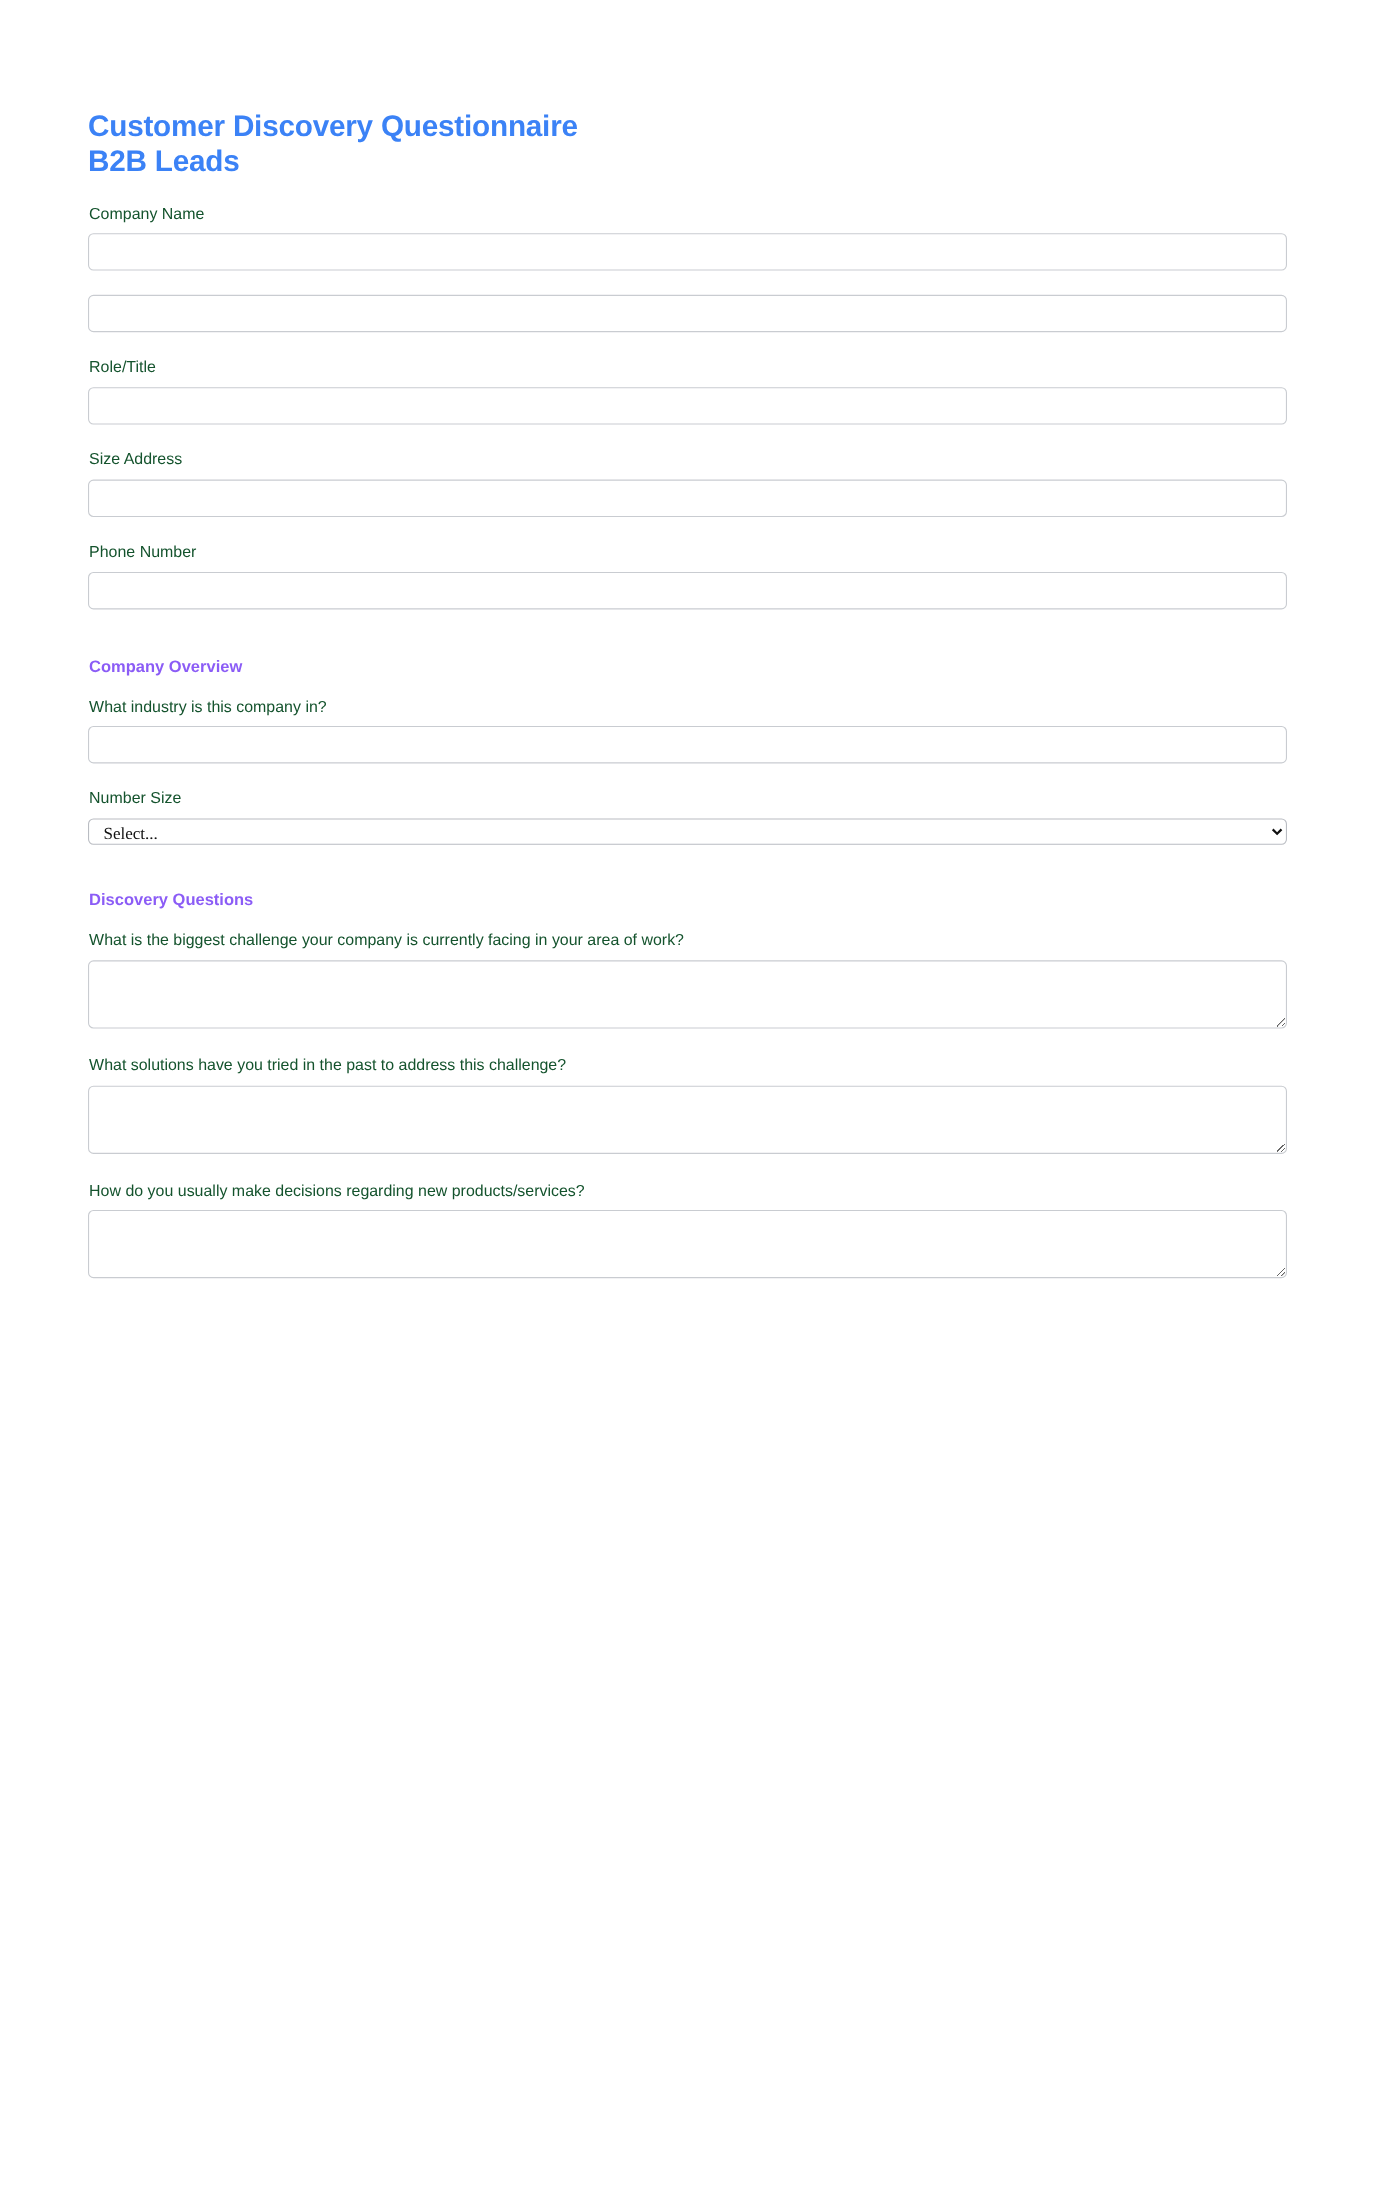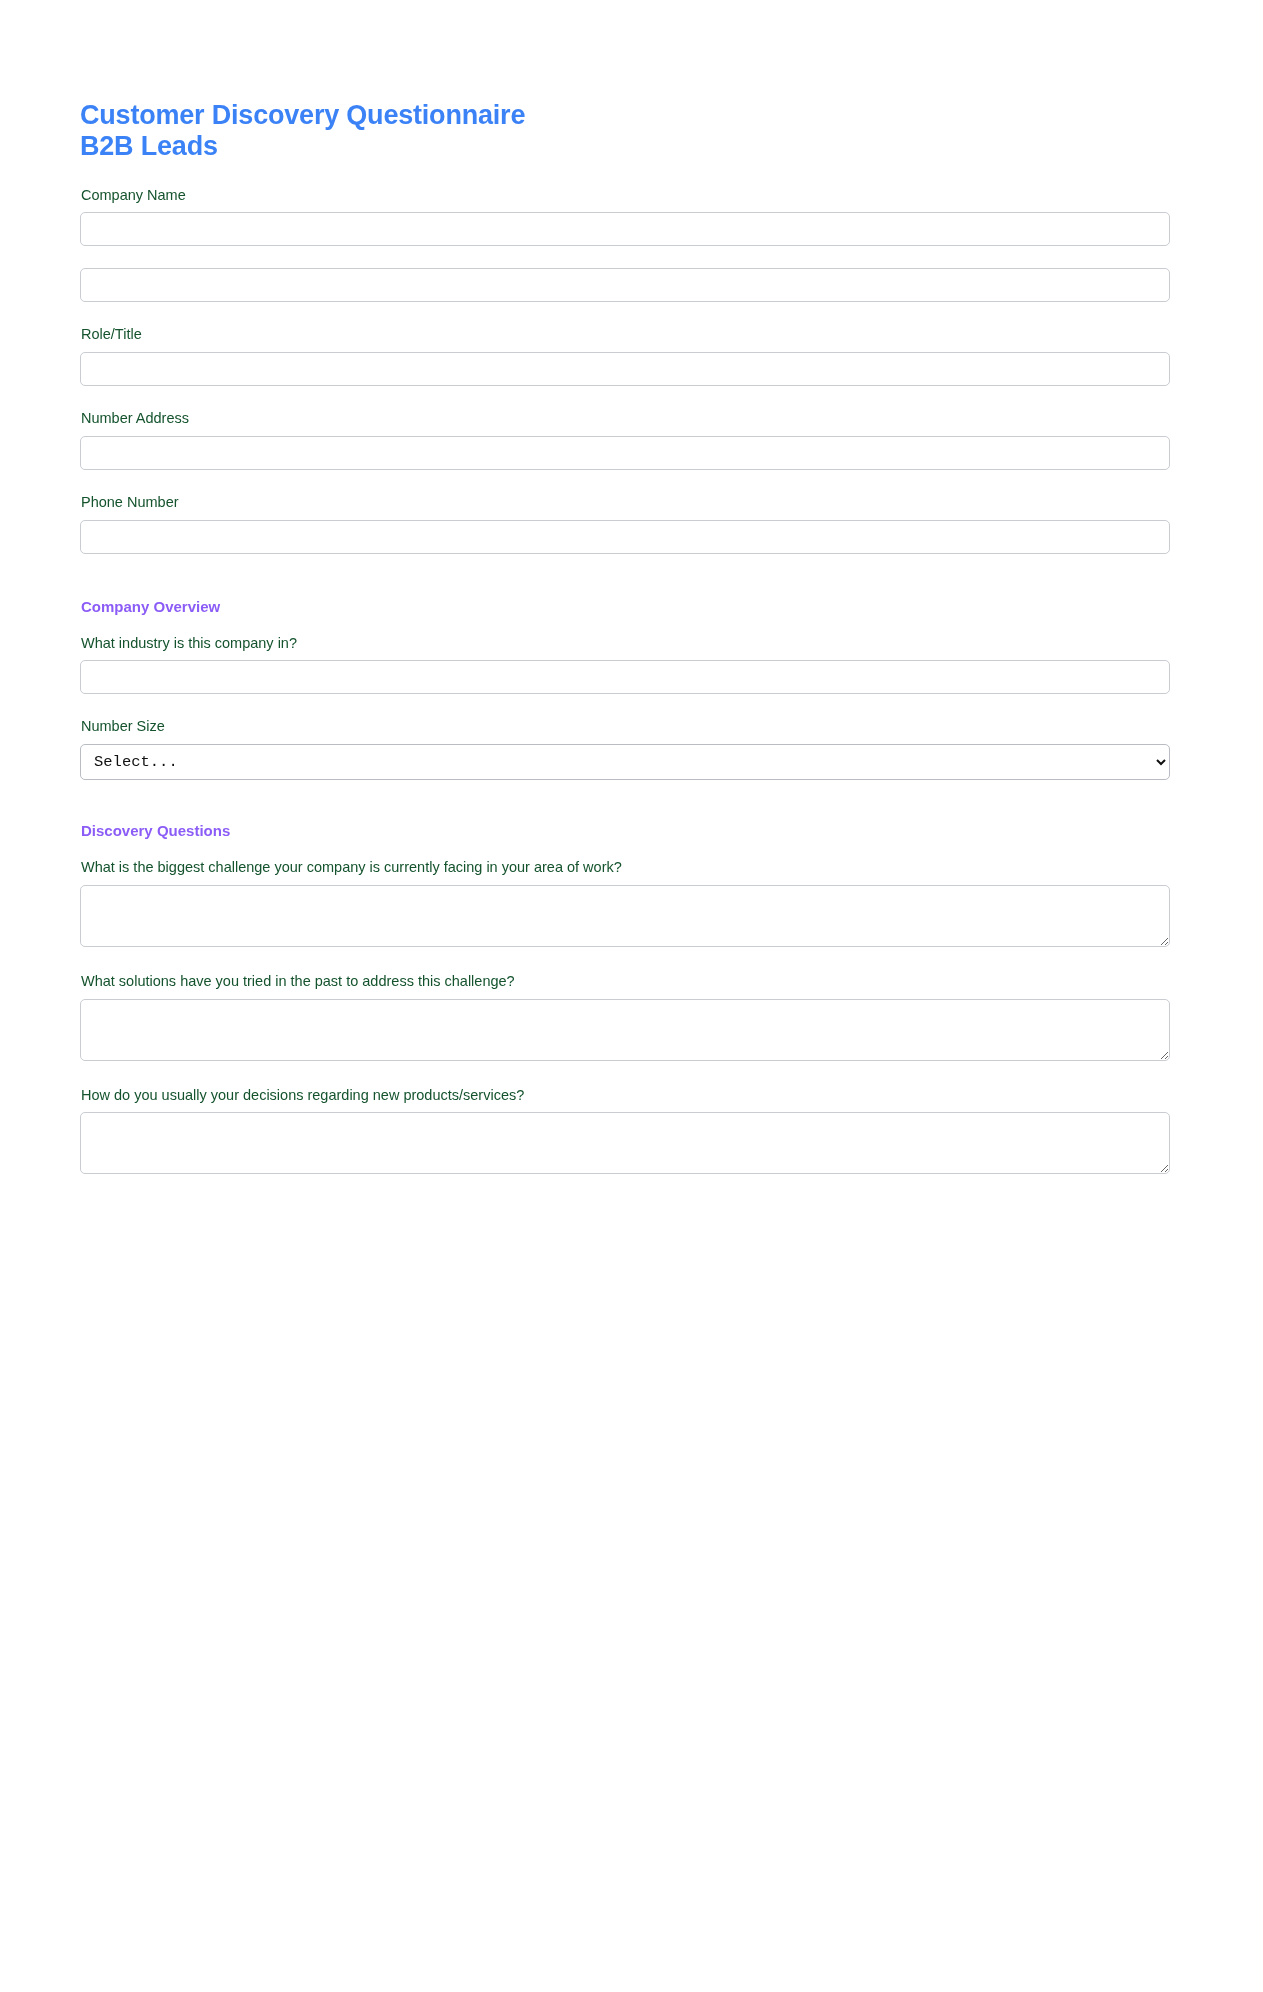--- a/index.html
+++ b/index.html
@@ -82,26 +82,26 @@
     font-family: "Liberation Sans", sans-serif;
     font-size: 14.5px;
     color: #111111;
     resize: vertical;
     outline: none;
   }
   .select {
     display: block;
     box-sizing: border-box;
     width: 1090px;
-    height: 36px;
+    height: 24px;
     border: 1px solid #b9bcc2;
     border-radius: 5px;
     background: #ffffff;
     padding: 4px 9px;
-    font-family: Liberation Mono, monospace;
+    font-family: Liberation Serif, serif;
     font-size: 15.5px;
     color: #111111;
     outline: none;
     appearance: auto;
   }
   .clip-bottom {
     position: absolute;
     left: 0;
     top: 1272px;
     width: 1263px;
@@ -130,21 +130,21 @@
     </div>
     <div class="gap-sm"></div>
 
     <div class="field">
       <label class="field-label">Role/Title</label>
       <input class="text-input" type="text" value="" style="">
     </div>
     <div class="gap-sm"></div>
 
     <div class="field">
-      <label class="field-label">Number Address</label>
+      <label class="field-label">Size Address</label>
       <input class="text-input" type="text" value="" style="">
     </div>
     <div class="gap-sm"></div>
 
     <div class="field">
       <label class="field-label">Phone Number</label>
       <input class="text-input" type="text" value="" style="">
     </div>
 
     <div class="section-gap-top"></div>
@@ -172,20 +172,20 @@
     </div>
     <div class="gap-sm"></div>
 
     <div class="field field-tall">
       <label class="field-label">What solutions have you tried in the past to address this challenge?</label>
       <textarea class="textarea" style=""></textarea>
     </div>
     <div class="gap-sm"></div>
 
     <div class="field field-tall">
-      <label class="field-label">How do you usually your decisions regarding new products/services?</label>
+      <label class="field-label">How do you usually make decisions regarding new products/services?</label>
       <textarea class="textarea" style=""></textarea>
     </div>
 
   </div>
 
   <div class="clip-bottom"></div>
 </div>
 
 </body></html>

